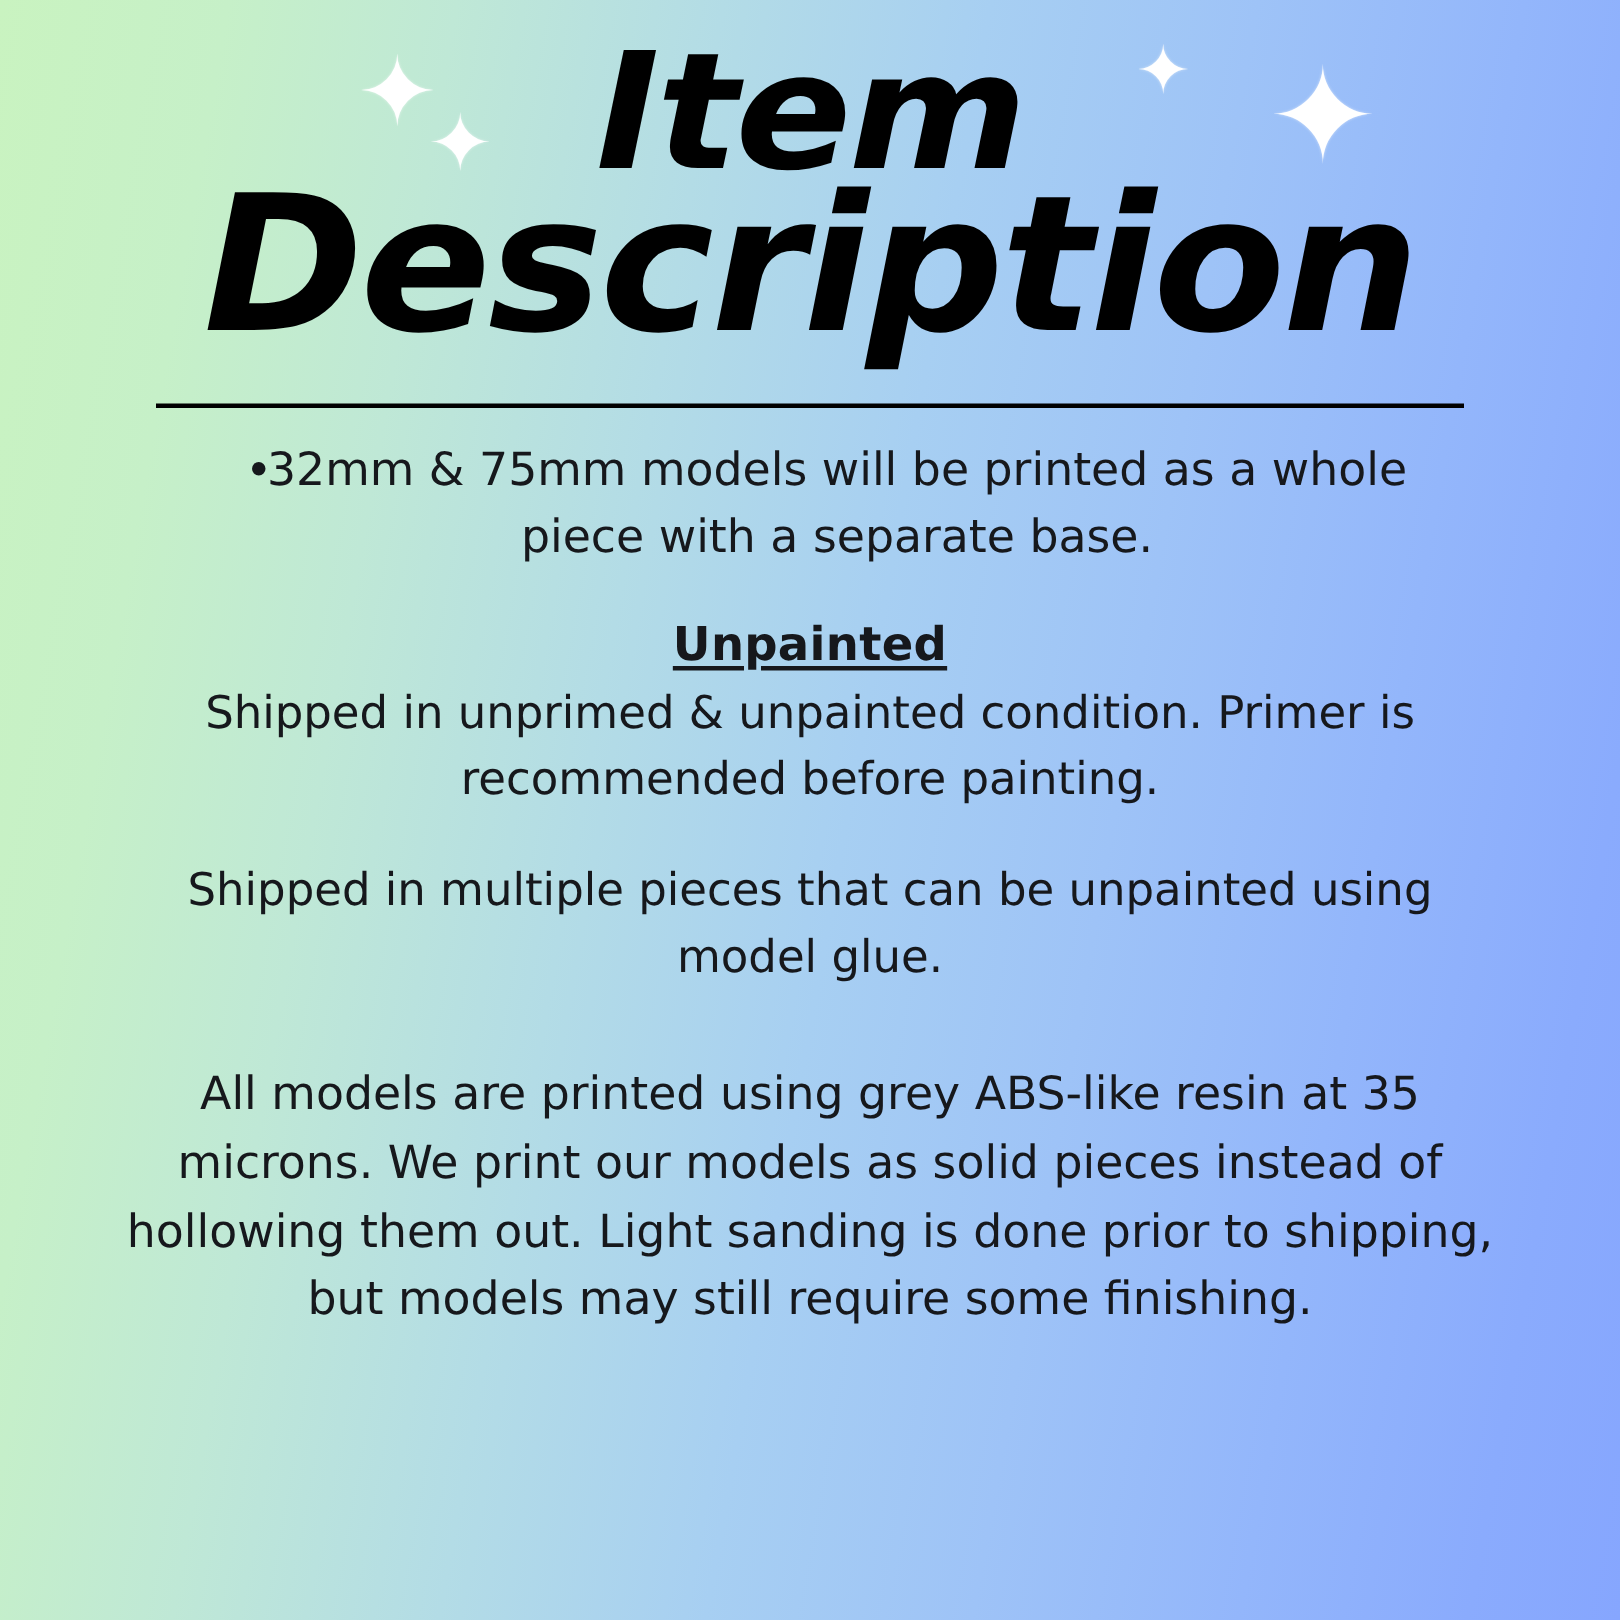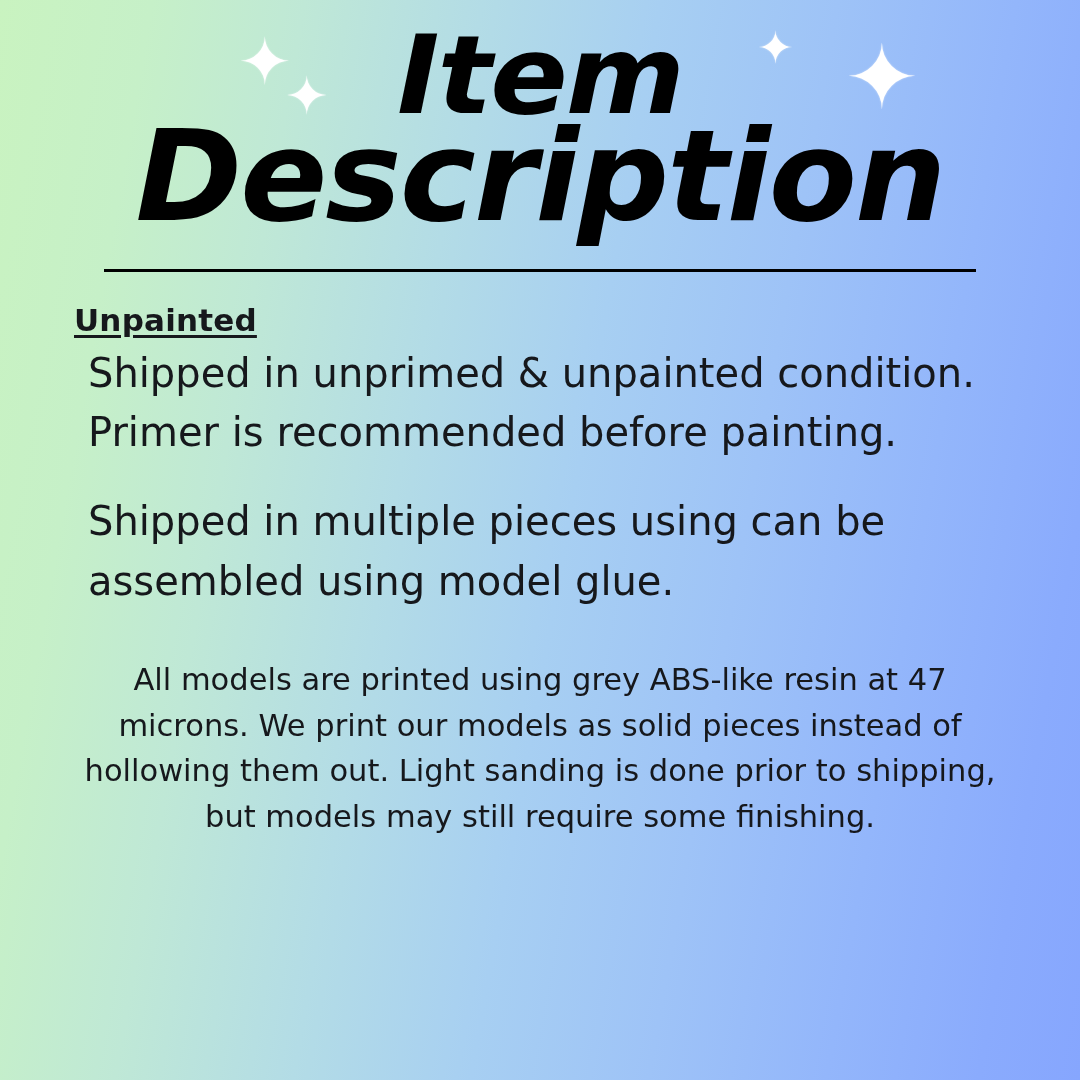--- a/index.html
+++ b/index.html
@@ -100,31 +100,32 @@
     left: 58px;
     top: 16px;
     width: 9px;
     height: 9px;
     border-radius: 50%;
     background: #16181c;
   }
 
   .section {
     margin-top: 30px;
+    text-align: center;
   }
   .section-heading {
     font-size: 31px;
     font-weight: 700;
     text-decoration: underline;
     text-underline-offset: 4px;
     margin-bottom: 6px;
     letter-spacing: 0.2px;
   }
   .section-body {
-    font-size: 40px;
+    font-size: 30px;
     line-height: 1.48;
     padding: 0 14px;
   }
 
   .closing {
     margin-top: 46px;
     text-align: center;
     font-size: 30.5px;
     line-height: 1.5;
     padding: 0 8px;
@@ -143,28 +144,32 @@
 
     <div class="title-line title-line-1">Item</div>
     <div class="title-line title-line-2">Description</div>
 
     <div class="title-rule"></div>
   </div>
 
   <div class="body-wrap">
 
     <ul class="bullets">
+      <li>
+        <span class="dot"></span>
+        <span>32mm &amp; 75mm models will be printed as a whole piece with a separate base.</span>
+      </li>
     </ul>
 
     <div class="section">
       <div class="section-heading">Unpainted</div>
       <div class="section-body">Shipped in unprimed &amp; unpainted condition. Primer is recommended before painting.</div>
     </div>
 
     <div class="section">
-      <div class="section-body">Shipped in multiple pieces using can be assembled using model glue.</div>
+      <div class="section-body">Shipped in multiple pieces that can be unpainted using model glue.</div>
     </div>
 
-    <div class="closing">All models are printed using grey ABS-like resin at 47 microns. We print our models as solid pieces instead of hollowing them out. Light sanding is done prior to shipping, but models may still require some finishing.</div>
+    <div class="closing">All models are printed using grey ABS-like resin at 35 microns. We print our models as solid pieces instead of hollowing them out. Light sanding is done prior to shipping, but models may still require some finishing.</div>
 
   </div>
 
 </div>
 
 </body></html>

